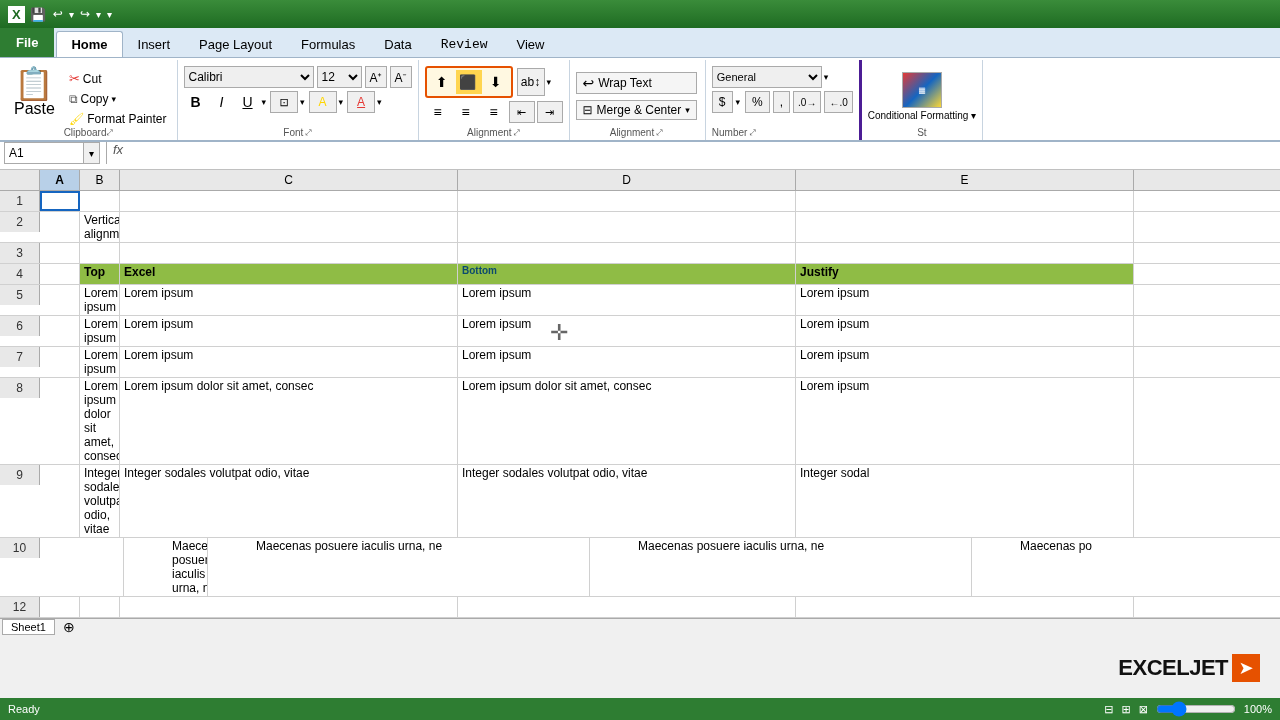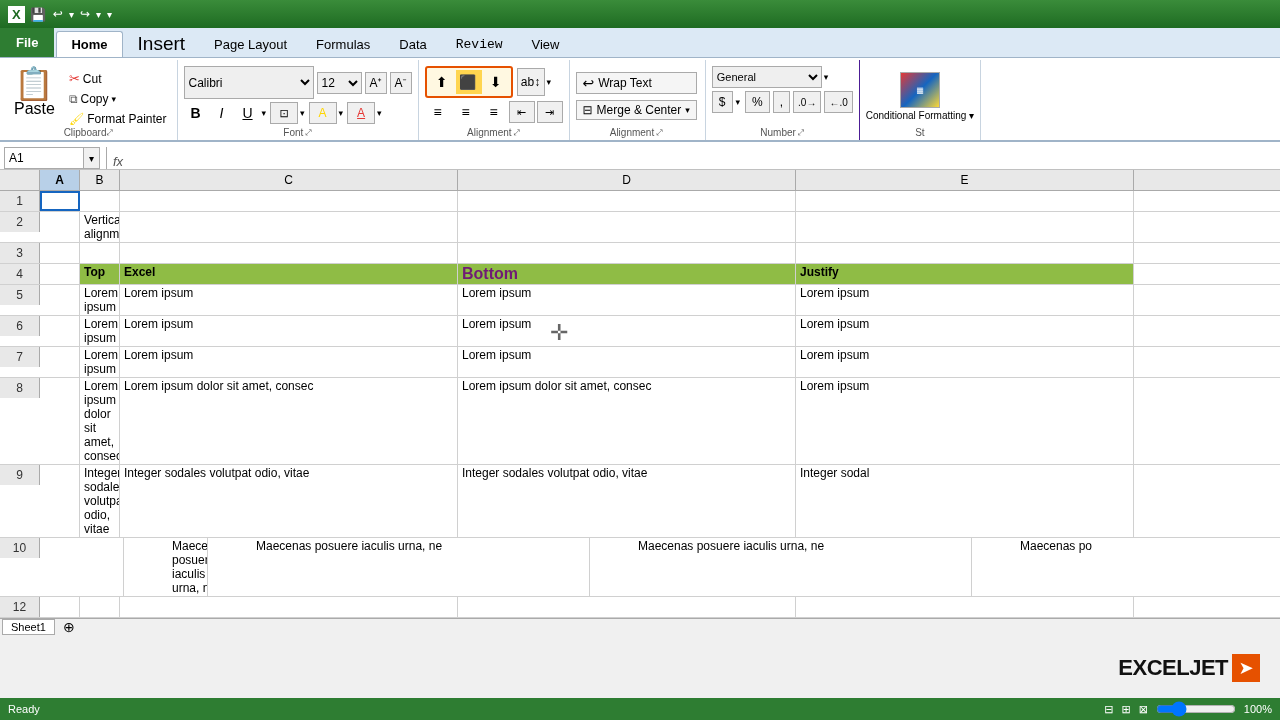--- a/index.html
+++ b/index.html
@@ -20,21 +20,21 @@
   </div>
 </div>
 
 <div style="background: #dce9f5; display: flex; align-items: flex-end; height: 30px; border-bottom: 1px solid #a0b4c8; padding-left: 0;">
   <div style="background: #2e7d32; color: white; padding: 5px 16px; height: 30px; display: flex; align-items: center; font-size: 13px; font-weight: bold; cursor: pointer; margin-right: 2px;">
     <span>File</span>
   </div>
   <div style="padding: 5px 14px; font-size: 13px; cursor: pointer; background: #fff; border: 1px solid #a0b4c8; border-bottom: none; height: 26px; display: flex; align-items: center; font-weight: bold; margin-right: 1px; border-radius: 3px 3px 0 0;">
     <span>Home</span>
   </div>
-  <div style="padding: 5px 14px; font-size: 19px; cursor: pointer; height: 26px; display: flex; align-items: center; margin-right: 1px;">
+  <div style="padding: 5px 14px; font-size: 13px; cursor: pointer; height: 26px; display: flex; align-items: center; margin-right: 1px;">
     <span>Insert</span>
   </div>
   <div style="padding: 5px 14px; font-size: 13px; cursor: pointer; height: 26px; display: flex; align-items: center; margin-right: 1px;">
     <span>Page Layout</span>
   </div>
   <div style="padding: 5px 14px; font-size: 13px; cursor: pointer; height: 26px; display: flex; align-items: center; margin-right: 1px;">
     <span>Formulas</span>
   </div>
   <div style="padding: 5px 14px; font-size: 13px; cursor: pointer; height: 26px; display: flex; align-items: center; margin-right: 1px;">
     <span>Data</span>
@@ -74,21 +74,21 @@
       </div>
       <div style="font-size: 10px; color: #555; padding-bottom: 2px; display: flex; align-items: center; gap: 0;">
         <span>Clipboard</span>
         <span style="font-size: 8px; cursor: pointer;">⤢</span>
       </div>
     </div>
 
     <div style="display: flex; flex-direction: column; align-items: center; border-right: 1px solid #c8d4e0; padding: 2px 6px 0 6px;">
       <div style="display: flex; flex-direction: column; gap: 3px; flex: 1; padding-top: 4px;">
         <div style="display: flex; gap: 3px; align-items: center;">
-          <select style="width: 130px; height: 33px; font-size: 12px; border: 1px solid #aaa;">
+          <select style="width: 130px; height: 22px; font-size: 12px; border: 1px solid #aaa;">
             <option>Calibri</option>
           </select>
           <select style="width: 45px; height: 22px; font-size: 12px; border: 1px solid #aaa;">
             <option>12</option>
           </select>
           <button style="width: 22px; height: 22px; border: 1px solid #aaa; background: #f0f0f0; cursor: pointer; font-size: 12px;">A⁺</button>
           <button style="width: 22px; height: 22px; border: 1px solid #aaa; background: #f0f0f0; cursor: pointer; font-size: 12px;">A⁻</button>
         </div>
         <div style="display: flex; gap: 2px; align-items: center;">
           <button style="width: 24px; height: 22px; border: 1px solid transparent; background: transparent; cursor: pointer; font-size: 14px; font-weight: bold;">B</button>
@@ -146,21 +146,21 @@
           <span>Merge &amp; Center</span>
           <span style="font-size: 9px; cursor: pointer;">▾</span>
         </div>
       </div>
       <div style="font-size: 10px; color: #555; padding-bottom: 2px; display: flex; align-items: center; gap: 2px; align-self: center;">
         <span>Alignment</span>
         <span style="font-size: 8px; cursor: pointer;">⤢</span>
       </div>
     </div>
 
-    <div style="display: flex; flex-direction: column; align-items: center; border-right: 1px solid #4c1d95; padding: 2px 6px 0 6px;">
+    <div style="display: flex; flex-direction: column; border-right: 3px solid #4c1d95; padding: 2px 6px 0 6px;">
       <div style="display: flex; flex-direction: column; gap: 3px; flex: 1; padding-top: 4px;">
         <div style="display: flex; align-items: center; gap: 2px;">
           <select style="width: 110px; height: 22px; font-size: 11px; border: 1px solid #aaa;">
             <option>General</option>
           </select>
           <span style="font-size: 9px; cursor: pointer;">▾</span>
         </div>
         <div style="display: flex; gap: 3px; align-items: center;">
           <button style="height: 22px; padding: 0 6px; border: 1px solid #aaa; background: #f0f0f0; cursor: pointer; font-size: 12px;">$</button>
           <span style="font-size: 9px; cursor: pointer; margin-right: 2px;">▾</span>
@@ -184,21 +184,21 @@
         </div>
       </div>
       <div style="font-size: 10px; color: #555; padding-bottom: 2px;">
         <span>St</span>
       </div>
     </div>
 
   </div>
 </div>
 
-<div style="display: flex; align-items: flex-end; background: #fff; border-bottom: 1px solid #c0c0c0; height: 28px; padding: 0 4px;">
+<div style="display: flex; align-items: flex-start; background: #fff; border-bottom: 1px solid #c0c0c0; height: 28px; padding: 0 4px;">
   <div style="width: 80px; height: 22px; border: 1px solid #aaa; font-size: 12px; padding: 0 4px; display: flex; align-items: center; background: white;">
     <span>A1</span>
   </div>
   <div style="width: 16px; height: 22px; border: 1px solid #aaa; border-left: none; background: #f0f0f0; cursor: pointer; display: flex; align-items: center; justify-content: center; font-size: 10px;">▾</div>
   <div style="width: 1px; height: 22px; background: #aaa; margin: 0 6px;"></div>
   <span style="font-size: 13px; color: #555; font-style: italic; margin-right: 6px;">fx</span>
   <input type="text" style="flex: 1 1 0%; height: 22px; border: none; font-size: 12px; outline: none;" value="">
 </div>
 
 <div style="display: flex; flex-direction: column; overflow: hidden; background: white; position: relative;">
@@ -235,21 +235,21 @@
         <div style="width: 40px; min-width: 40px; border-right: 1px solid rgb(208, 208, 208); font-size: 12px; padding: 1px 4px; overflow: hidden; cursor: cell; min-height: 20px; display: flex; align-items: flex-start;"></div>
         <div style="width: 338px; min-width: 338px; border-right: 1px solid rgb(208, 208, 208); font-size: 12px; padding: 1px 4px; overflow: hidden; cursor: cell; min-height: 20px; display: flex; align-items: flex-start;"></div>
         <div style="width: 338px; min-width: 338px; border-right: 1px solid rgb(208, 208, 208); font-size: 12px; padding: 1px 4px; overflow: hidden; cursor: cell; min-height: 20px; display: flex; align-items: flex-start;"></div>
         <div style="width: 338px; min-width: 338px; border-right: 1px solid rgb(208, 208, 208); font-size: 12px; padding: 1px 4px; overflow: hidden; cursor: cell; min-height: 20px; display: flex; align-items: flex-start;"></div>
       </div>
       <div style="display: flex; border-bottom: 1px solid rgb(208, 208, 208);">
         <div style="width: 40px; min-width: 40px; background: rgb(232, 232, 232); border-right: 1px solid rgb(170, 170, 170); display: flex; align-items: center; justify-content: center; font-size: 12px; color: rgb(51, 51, 51); cursor: pointer; height: 20px;">4</div>
         <div style="width: 40px; min-width: 40px; border-right: 1px solid rgb(208, 208, 208); font-size: 12px; padding: 1px 4px; overflow: hidden; cursor: cell; min-height: 20px; display: flex; align-items: flex-start;"></div>
         <div style="width: 40px; min-width: 40px; border-right: 1px solid rgb(208, 208, 208); font-size: 12px; padding: 1px 4px; overflow: hidden; cursor: cell; min-height: 20px; display: flex; align-items: flex-start; background: rgb(143, 188, 69); font-weight: bold; color: rgb(0, 0, 0);">Top</div>
         <div style="width: 338px; min-width: 338px; border-right: 1px solid rgb(208, 208, 208); font-size: 12px; padding: 1px 4px; overflow: hidden; cursor: cell; min-height: 20px; display: flex; align-items: flex-start; background: rgb(143, 188, 69); font-weight: bold; color: rgb(0, 0, 0);">Excel</div>
-        <div style="width: 338px; min-width: 338px; border-right: 1px solid rgb(208, 208, 208); font-size: 16px; padding: 1px 4px; overflow: hidden; cursor: cell; min-height: 20px; display: flex; align-items: flex-start; background: rgb(143, 188, 69); font-weight: bold; color: #701a75;">Bottom</div>
+        <div style="width: 338px; min-width: 338px; border-right: 1px solid rgb(208, 208, 208); font-size: 10px; padding: 1px 4px; overflow: hidden; cursor: cell; min-height: 20px; display: flex; align-items: flex-start; background: rgb(143, 188, 69); font-weight: bold; color: #0c4a6e;">Bottom</div>
         <div style="width: 338px; min-width: 338px; border-right: 1px solid rgb(208, 208, 208); font-size: 12px; padding: 1px 4px; overflow: hidden; cursor: cell; min-height: 20px; display: flex; align-items: flex-start; background: rgb(143, 188, 69); font-weight: bold; color: rgb(0, 0, 0);">Justify</div>
       </div>
       <div style="display: flex; border-bottom: 1px solid rgb(208, 208, 208);">
         <div style="width: 40px; min-width: 40px; background: rgb(232, 232, 232); border-right: 1px solid rgb(170, 170, 170); display: flex; align-items: center; justify-content: center; font-size: 12px; color: rgb(51, 51, 51); cursor: pointer; height: 20px;">5</div>
         <div style="width: 40px; min-width: 40px; border-right: 1px solid rgb(208, 208, 208); font-size: 12px; padding: 1px 4px; overflow: hidden; cursor: cell; min-height: 20px; display: flex; align-items: flex-start;"></div>
         <div style="width: 40px; min-width: 40px; border-right: 1px solid rgb(208, 208, 208); font-size: 12px; padding: 1px 4px; overflow: hidden; cursor: cell; min-height: 20px; display: flex; align-items: flex-start;">Lorem ipsum</div>
         <div style="width: 338px; min-width: 338px; border-right: 1px solid rgb(208, 208, 208); font-size: 12px; padding: 1px 4px; overflow: hidden; cursor: cell; min-height: 20px; display: flex; align-items: flex-start;">Lorem ipsum</div>
         <div style="width: 338px; min-width: 338px; border-right: 1px solid rgb(208, 208, 208); font-size: 12px; padding: 1px 4px; overflow: hidden; cursor: cell; min-height: 20px; display: flex; align-items: flex-start;">Lorem ipsum</div>
         <div style="width: 338px; min-width: 338px; border-right: 1px solid rgb(208, 208, 208); font-size: 12px; padding: 1px 4px; overflow: hidden; cursor: cell; min-height: 20px; display: flex; align-items: flex-start;">Lorem ipsum</div>
       </div>

